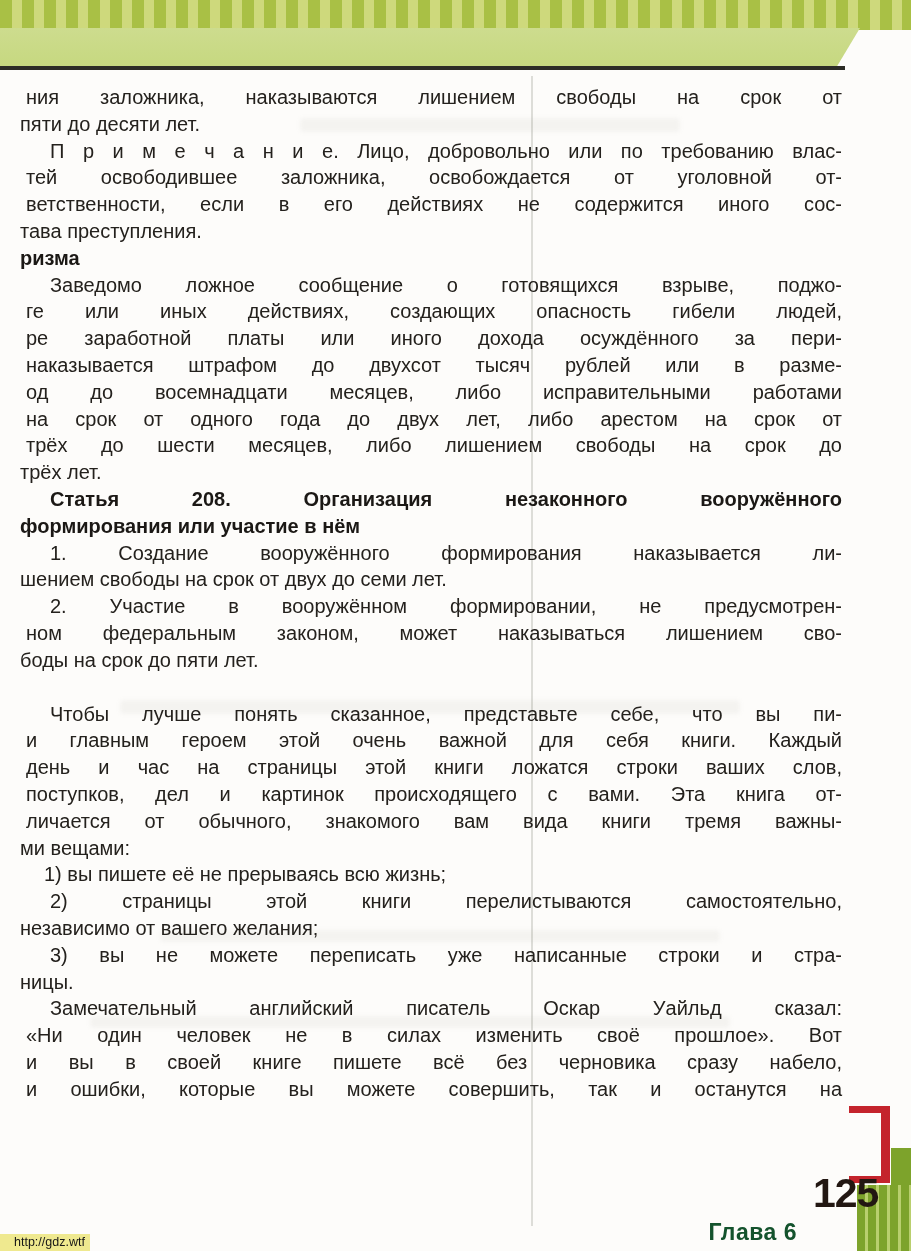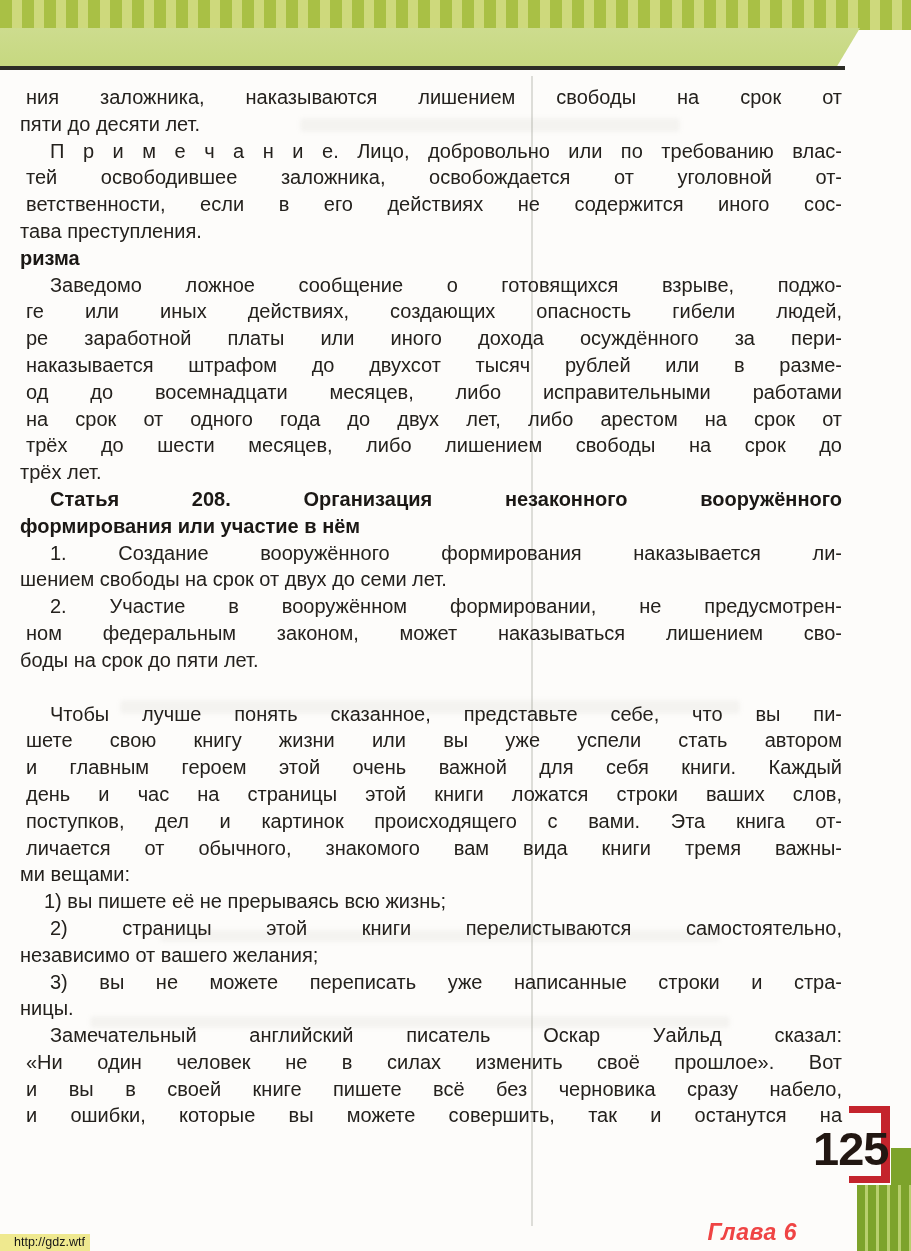--- a/index.html
+++ b/index.html
@@ -19,22 +19,22 @@
       var(--stripe_light,#ced97c) 12px 22px);
   }
   
   .banner{
     position:absolute;left:0;top:28px;width:911px;height:40px;
     background:linear-gradient(180deg,#cddc8e,var(--banner_green,#c6d87f));
     clip-path:polygon(0 0,860px 0,836px 100%,0 100%);
   }
   .chapter{
     position:absolute;right:114px;bottom:5px;
-    font-size:23px;font-weight:bold;font-style:italic;
-    color:#ef4444;letter-spacing:.5px;
+    font-size:23px;font-weight:bold;
+    color:#14532d;letter-spacing:.5px;
   }
   .banner-underline{
     position:absolute;left:0;top:66px;width:845px;height:4px;
     background:var(--underline,#2c2c26);
   }
   
   .crease{
     position:absolute;left:531px;top:76px;width:2px;height:1150px;
     background:rgba(150,148,140,.30);
   }
@@ -55,22 +55,22 @@
   .line.ind{text-indent:24px;}
   
   .bracket{
     position:absolute;left:849px;top:1106px;width:32px;height:63px;
     border-top:7px solid var(--bracket_red,#c4242c);
     border-right:9px solid var(--bracket_red,#c4242c);
     border-bottom:7px solid var(--bracket_red,#c4242c);
     background:transparent;
   }
   .page-number{
-    position:absolute;left:813px;top:1121px;width:62px;
-    font-size:47px;font-weight:bold;letter-spacing:-1px;
+    position:absolute;left:813px;top:1170px;width:62px;
+    font-size:41px;font-weight:bold;letter-spacing:-1px;
     color:#221712;text-align:center;
   }
   
   .corner-a{
     position:absolute;left:891px;top:1148px;width:20px;height:40px;
     background:var(--corner_green,#7da32b);
   }
   .corner-b{
     position:absolute;left:857px;top:1185px;width:54px;height:66px;
     background:
@@ -136,21 +136,20 @@
         <div class="line j ind">1. Создание вооружённого формирования наказывается ли-</div>
         <div class="line">шением свободы на срок от двух до семи лет.</div>
       </div>
       <div class="para body">
         <div class="line j ind">2. Участие в вооружённом формировании, не предусмотрен-</div>
         <div class="line j">ном федеральным законом, может наказываться лишением сво-</div>
         <div class="line">боды на срок до пяти лет.</div>
       </div>
       <div class="para body gap">
         <div class="line j ind">Чтобы лучше понять сказанное, представьте себе, что вы пи-</div>
-        <div class="line j">шете свою книгу жизни или вы уже успели стать автором</div>
         <div class="line j">и главным героем этой очень важной для себя книги. Каждый</div>
         <div class="line j">день и час на страницы этой книги ложатся строки ваших слов,</div>
         <div class="line j">поступков, дел и картинок происходящего с вами. Эта книга от-</div>
         <div class="line j">личается от обычного, знакомого вам вида книги тремя важны-</div>
         <div class="line">ми вещами:</div>
       </div>
       <div class="para body">
         <div class="line ind">1) вы пишете её не прерываясь всю жизнь;</div>
       </div>
       <div class="para body">

